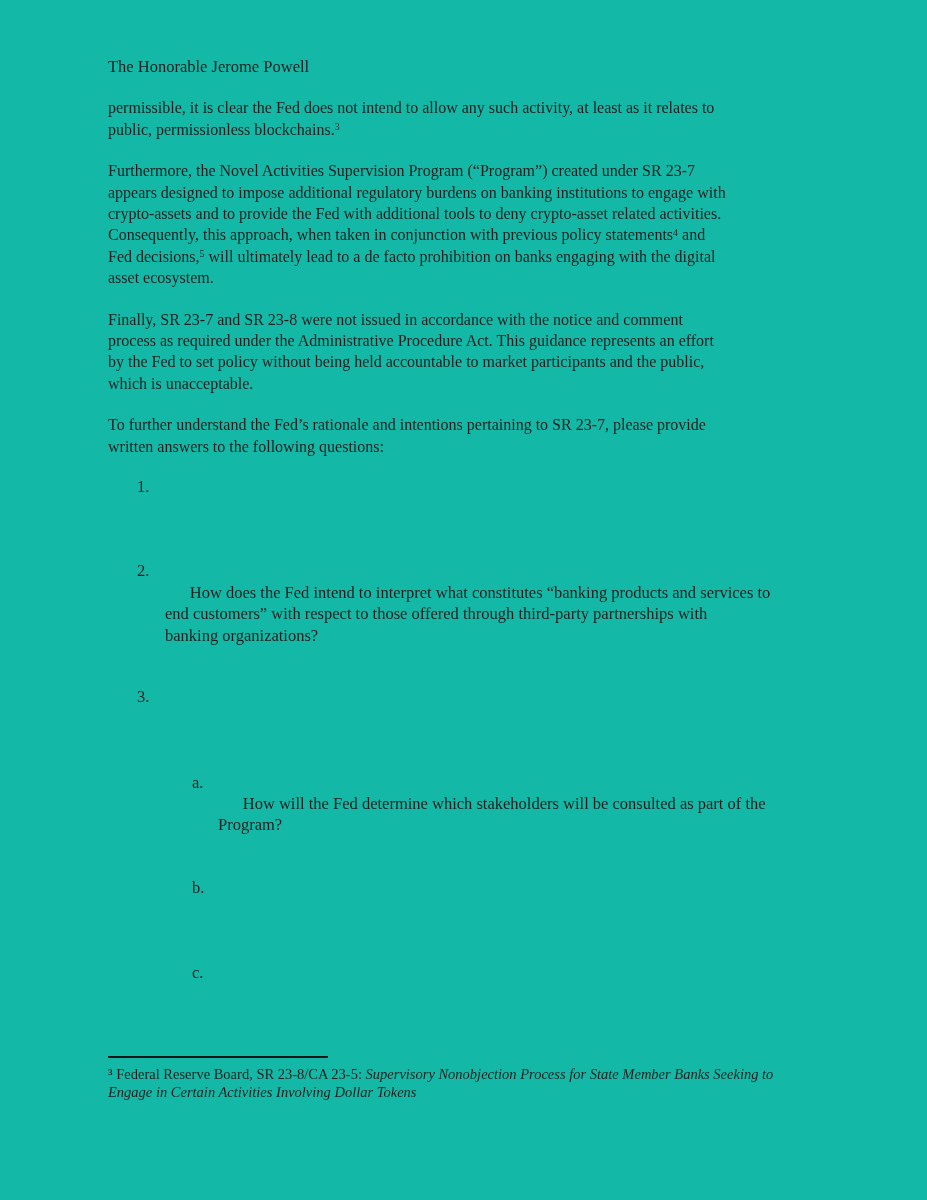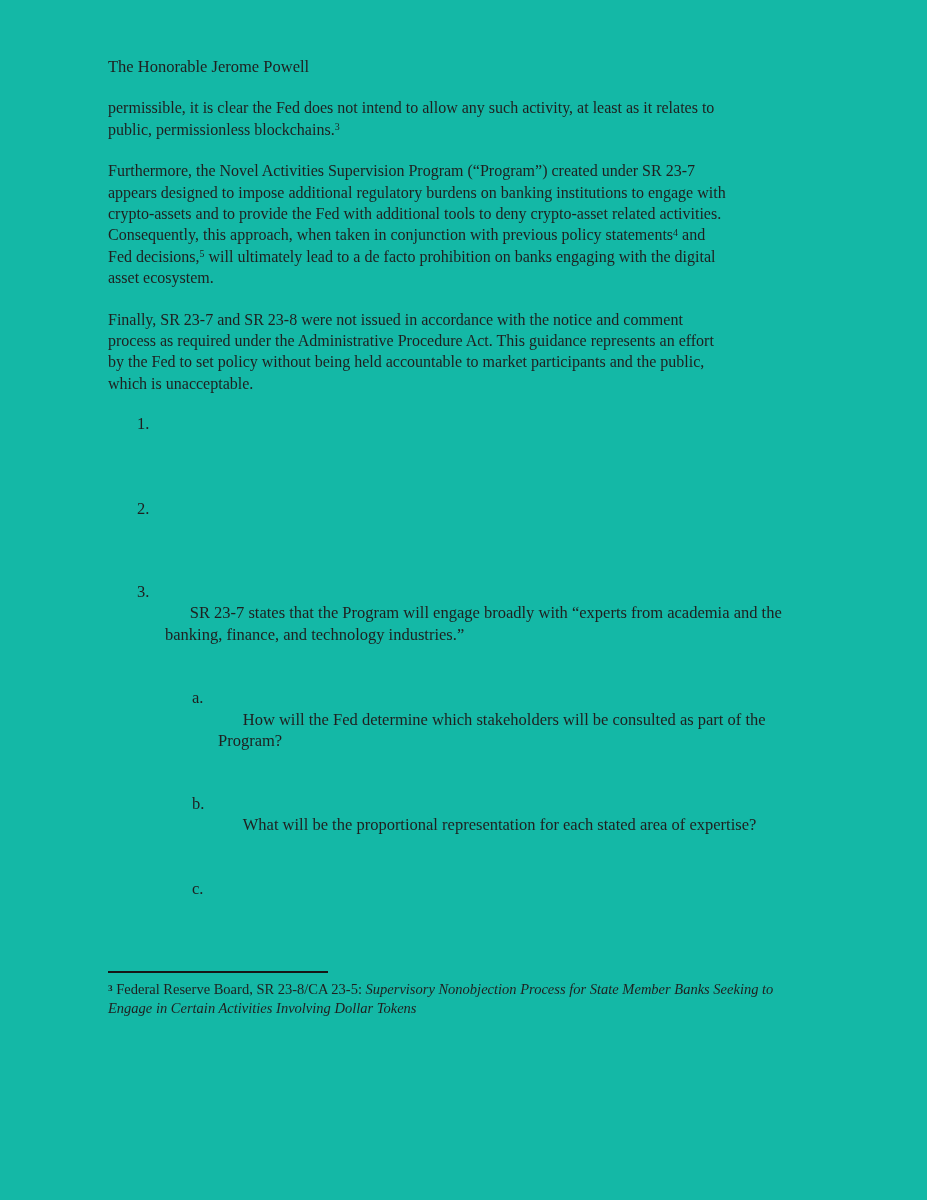--- a/index.html
+++ b/index.html
@@ -86,41 +86,44 @@
 crypto-assets and to provide the Fed with additional tools to deny crypto-asset related activities.
 Consequently, this approach, when taken in conjunction with previous policy statements</span><sup class="bsup">4</sup><span> and
 Fed decisions,</span><sup class="bsup">5</sup><span> will ultimately lead to a de facto prohibition on banks engaging with the digital
 asset ecosystem.</span></p>
 
     <p class="para tight"><span>Finally, SR 23-7 and SR 23-8 were not issued in accordance with the notice and comment
 process as required under the Administrative Procedure Act. This guidance represents an effort
 by the Fed to set policy without being held accountable to market participants and the public,
 which is unacceptable.</span></p>
 
+    <p class="para tight"><span>To further understand the Fed’s rationale and intentions pertaining to SR 23-7, please provide
+written answers to the following questions:</span></p>
 
     <div class="q-item" style="margin-top:19px">
       <span class="marker">1.</span>
     </div>
 
     <div class="q-item">
-      <span class="marker">2.</span>
+      <span class="marker">2.</span><span>How does the Fed intend to interpret what constitutes “banking products and services to
+end customers” with respect to those offered through third-party partnerships with
+banking organizations?</span>
     </div>
 
     <div class="q-item" style="margin-top:19px">
-      <span class="marker">3.</span><span>SR 23-7 states that the Program will engage broadly with “experts from academia and the
-banking, finance, and technology industries.”</span>
+      <span class="marker">3.</span>
     </div>
 
     <div class="q-item sub">
       <span class="marker">a.</span><span>How will the Fed determine which stakeholders will be consulted as part of the
 Program?</span>
     </div>
 
     <div class="q-item sub" style="margin-top:20px">
-      <span class="marker">b.</span><span>What will be the proportional representation for each stated area of expertise?</span>
+      <span class="marker">b.</span>
     </div>
 
     <div class="q-item sub">
       <span class="marker">c.</span>
     </div>
 
     <div class="fn-rule"></div>
 
     <div class="fn first"><sup class="fsup">3</sup><span> Federal Reserve Board, SR 23-8/CA 23-5: </span><span class="it">Supervisory Nonobjection Process for State Member Banks Seeking to
 Engage in Certain Activities Involving Dollar Tokens</span></div>

